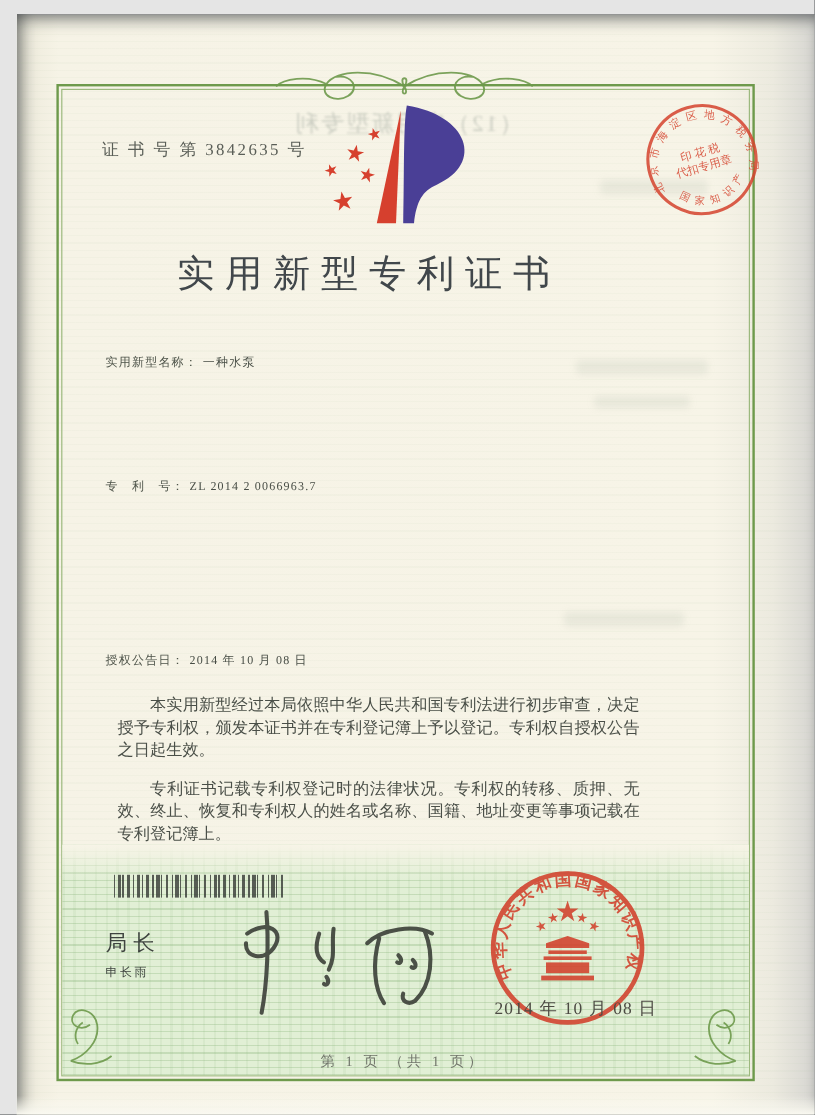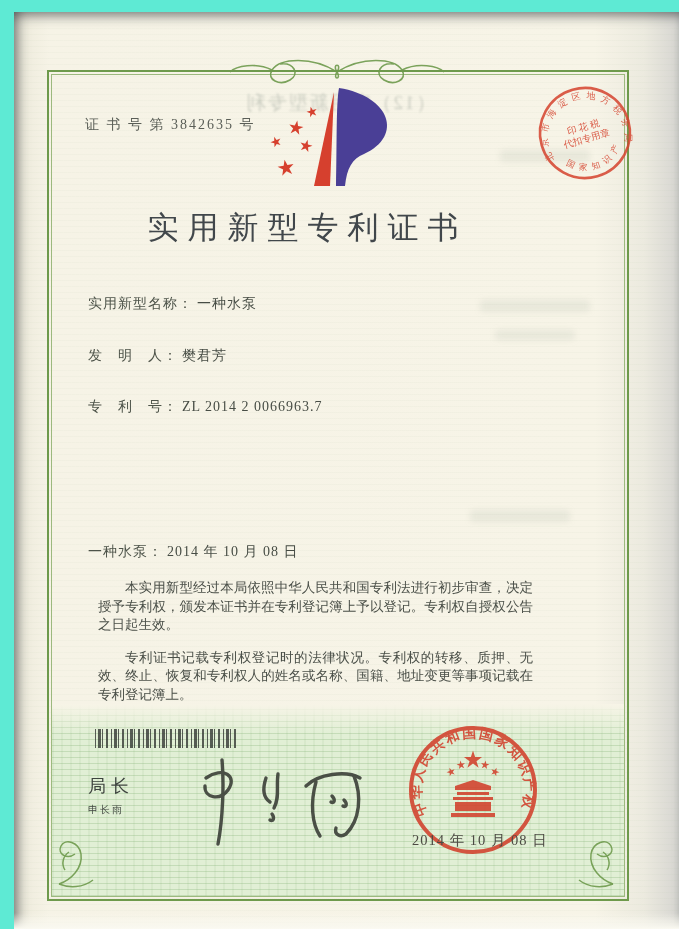--- a/index.html
+++ b/index.html
@@ -1,16 +1,16 @@
 <!DOCTYPE html>
 <html><head>
 <meta charset="utf-8">
 <style>
   html,body{margin:0;padding:0;background:#11161a;}
-  .stage{position:relative;width:679px;height:929px;background:#5eead4;overflow:hidden;
+  .stage{position:relative;width:679px;height:929px;background:#e5e5e5;overflow:hidden;
          font-family:"Liberation Serif","DejaVu Serif",serif;}
   .paper{position:absolute;left:14px;top:12px;width:665px;height:917px;
          background:linear-gradient(90deg,#ece9da 0px,#f6f3e6 35px,#f7f4e7 580px,#eceadf 630px,#d9d8d3 660px,#cfcfcb 665px);
          box-shadow:inset 10px 0 12px -6px rgba(25,32,38,.5), inset 0 10px 12px -6px rgba(25,32,38,.5);}
   .paper::after{content:"";position:absolute;left:0;right:0;bottom:0;height:16px;
          background:linear-gradient(180deg,rgba(253,252,246,0),#fbfaf2);}
   .texture{position:absolute;inset:0;
          background:repeating-linear-gradient(0deg,rgba(150,180,140,.05) 0 1px,transparent 1px 6px);}
 
   .frame{position:absolute;left:47px;top:70px;width:578px;height:827px;
@@ -28,21 +28,21 @@
 
   .ghost{position:absolute;left:225px;top:90px;width:230px;text-align:center;
          transform:scaleX(-1);color:rgba(125,138,130,.35);filter:blur(1px);
          font-size:19px;letter-spacing:2px;}
   .smudge{position:absolute;background:rgba(140,152,140,.13);filter:blur(3px);border-radius:4px;}
 
   .logo{position:absolute;left:252px;top:84px;}
   .title{position:absolute;left:47px;width:521px;top:207px;text-align:center;
          font-size:31px;color:#41474b;letter-spacing:9px;font-weight:500;}
 
-  .field{position:absolute;left:88px;font-size:14px;color:#4d5349;letter-spacing:1px;white-space:nowrap;}
+  .field{position:absolute;left:88px;font-size:10px;color:#4d5349;letter-spacing:1px;white-space:nowrap;}
   .f1{top:295px}.f2{top:347px}.f3{top:398px}.f4{top:445px}.f5{top:494px}.f6{top:543px}
   .fvalue{margin-left:4px;color:#474d45;}
 
   .body-text{position:absolute;left:84px;top:565px;width:463px;
          font-size:13.5px;line-height:18.6px;color:#4a4f48;text-align:justify;}
   .body-text p{margin:14px;text-indent:2em;}
 
   .barcode{position:absolute;left:95px;top:729px;width:142px;height:19px;opacity:.78;
          background:repeating-linear-gradient(90deg,
            #2f332f 0 1px,transparent 1px 3px,
@@ -121,28 +121,25 @@
       <use href="#star5" transform="translate(54,62) scale(1.3) rotate(15)"></use>
       <use href="#star5" transform="translate(34,84) scale(1.7) rotate(-10)"></use>
     </g>
   </svg>
 
   <div class="title">实用新型专利证书</div>
 
   <div class="field f1">
     <span>实用新型名称：</span><span class="fvalue">一种水泵</span>
   </div>
-  <div class="field f2">
-    <span>发　明　人：</span><span class="fvalue">樊君芳</span>
-  </div>
   <div class="field f3">
     <span>专　利　号：</span><span class="fvalue">ZL 2014 2 0066963.7</span>
   </div>
   <div class="field f6">
-    <span>一种水泵：</span><span class="fvalue">2014 年 10 月 08 日</span>
+    <span>授权公告日：</span><span class="fvalue">2014 年 10 月 08 日</span>
   </div>
 
   <div class="body-text">
     <p>本实用新型经过本局依照中华人民共和国专利法进行初步审查，决定授予专利权，颁发本证书并在专利登记簿上予以登记。专利权自授权公告之日起生效。</p>
     <p>专利证书记载专利权登记时的法律状况。专利权的转移、质押、无效、终止、恢复和专利权人的姓名或名称、国籍、地址变更等事项记载在专利登记簿上。</p>
   </div>
 
   <div class="barcode"></div>
 
   <div class="sig-title">局长</div>
@@ -195,13 +192,14 @@
     <text font-size="9" fill="#d5432e">
       <textPath href="#taxTop" startOffset="0" textLength="150">北京市海淀区地方税务局</textPath>
     </text>
     <text font-size="8.5" fill="#d5432e">
       <textPath href="#taxBottom" startOffset="0" textLength="92">国家知识产权局</textPath>
     </text>
     <text x="49" y="46" font-size="9.5" fill="#d5432e" text-anchor="middle">印 花 税</text>
     <text x="49" y="58" font-size="9.5" fill="#d5432e" text-anchor="middle">代扣专用章</text>
   </svg>
 
+  <div class="footer">第 1 页 （共 1 页）</div>
 </div>
 
 </body></html>

